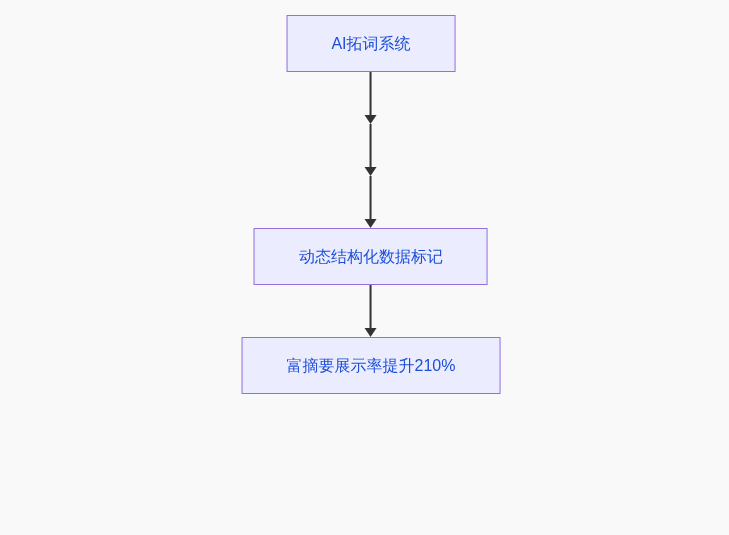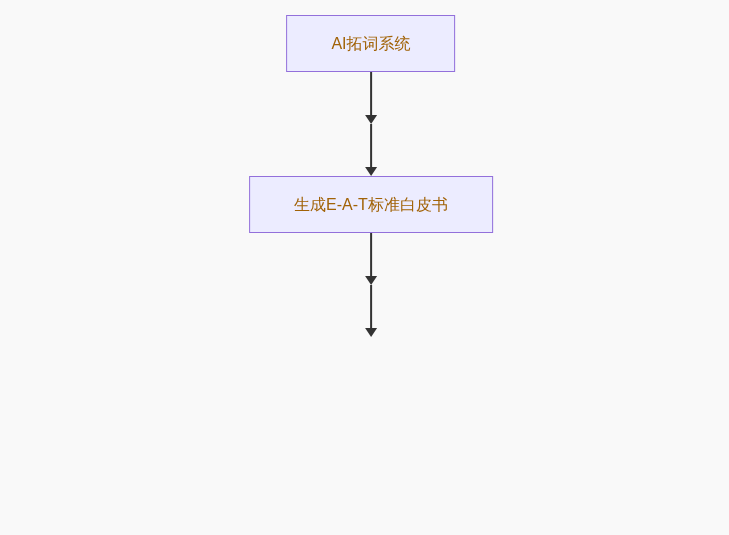--- a/index.html
+++ b/index.html
@@ -20,21 +20,21 @@
     left: 371px;
     transform: translateX(-50%);
     display: flex;
     flex-direction: column;
     align-items: center;
   }
   .node {
     box-sizing: border-box;
     background: #ececff;
     border: 1.5px solid #9370db;
-    color: #a16207;
+    color: #1d4ed8;
     font-size: 16px;
     line-height: 19px;
     padding: 18px 44px;
     text-align: center;
     white-space: nowrap;
   }
   .connector {
     display: flex;
     flex-direction: column;
     align-items: center;
@@ -66,29 +66,32 @@
     <div class="line"></div>
     <div class="arrowhead"></div>
   </div>
 
 
   <div class="connector">
     <div class="line"></div>
     <div class="arrowhead"></div>
   </div>
 
+
+  <div class="connector">
+    <div class="line"></div>
+    <div class="arrowhead"></div>
+  </div>
+
   <div class="node">
-    <span>生成E-A-T标准白皮书</span>
+    <span>动态结构化数据标记</span>
   </div>
 
   <div class="connector">
     <div class="line"></div>
     <div class="arrowhead"></div>
   </div>
 
-
-  <div class="connector">
-    <div class="line"></div>
-    <div class="arrowhead"></div>
+  <div class="node">
+    <span>富摘要展示率提升210%</span>
   </div>
-
 
 </div>
 
 </body></html>

